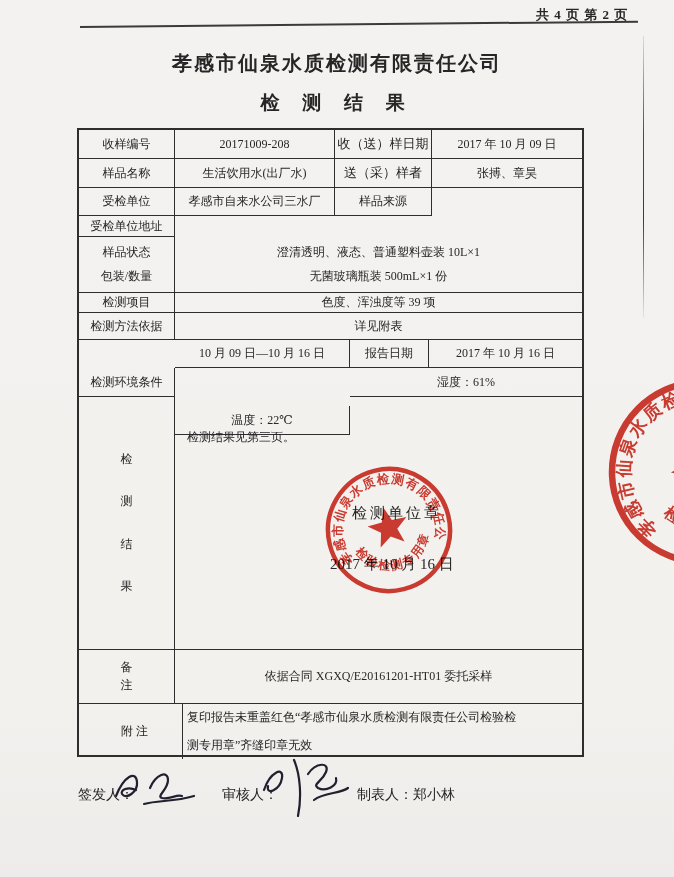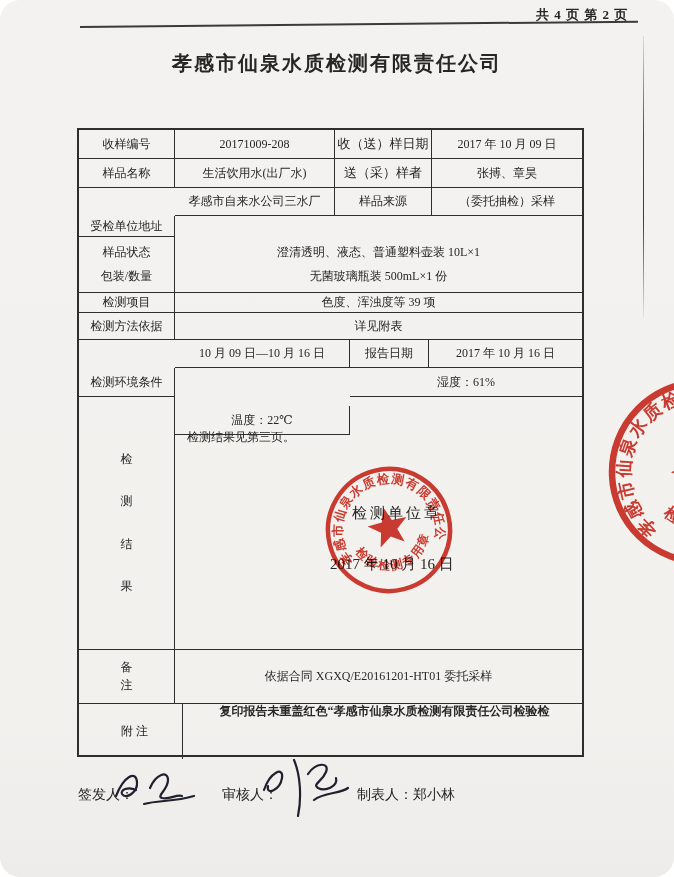--- a/index.html
+++ b/index.html
@@ -3,37 +3,36 @@
 <meta charset="utf-8">
 <style>
   html,body{margin:0;padding:0;}
   #page{
     position:relative;
     width:674px;height:877px;
     overflow:hidden;
     background:linear-gradient(180deg,#f4f2f0 0%,#f3f1ee 80%,#eeecea 100%);
     font-family:"Liberation Serif","DejaVu Serif",serif;
     color:#262626;
-    border-radius:20px;
   }
   .abs{position:absolute;}
   
   .page-indicator{top:6px;left:536px;width:104px;font-size:13px;font-weight:bold;letter-spacing:1px;white-space:nowrap;}
   .header-rule{left:80px;top:26px;width:558px;height:2px;background:#3a3a3a;transform:rotate(-0.55deg);transform-origin:left center;}
   .company-title{top:50px;left:0;width:674px;text-align:center;font-size:20px;font-weight:bold;letter-spacing:2px;}
   .doc-title{top:90px;left:0;width:674px;text-align:center;font-size:19px;font-weight:bold;letter-spacing:9px;}
   
   .report-table{left:77px;top:128px;width:507px;height:629px;border:2px solid #2e2e2e;box-sizing:border-box;}
   .cell{position:absolute;display:flex;align-items:center;justify-content:center;font-size:12px;line-height:1.25;box-sizing:border-box;text-align:center;}
   .br{border-right:1.5px solid #2e2e2e;}
   .bb{border-bottom:1.5px solid #2e2e2e;}
   .cell.small{font-size:13px;}
   .two-line{flex-direction:column;justify-content:space-evenly;}
   .vertical-label{flex-direction:column;justify-content:space-evenly;padding:28px 0;}
-  .note-cell{flex-direction:row;align-items:flex-start;justify-content:center;padding-left:12px;gap:13px;font-weight:bold;}
+  .note-cell{flex-direction:column;align-items:flex-start;justify-content:center;padding-left:12px;gap:13px;}
   .result-cell{align-items:flex-start;justify-content:flex-start;padding:34px 0 0 12px;}
   
   .crease{left:643px;top:36px;width:1px;height:282px;background:linear-gradient(180deg,rgba(90,90,90,.15),#4a4a4a 35%,#3c3c3c 65%,rgba(120,120,120,.1));}
   
   .stamp{mix-blend-mode:multiply;opacity:.9;}
   .stamp text{fill:#cf281c;font-family:"Liberation Serif","DejaVu Serif",serif;font-weight:bold;}
   .stamp-main{left:299px;top:440px;transform:rotate(-14deg);}
   .stamp-riding{left:592px;top:362px;transform:rotate(-24deg);}
   .stamp-caption{left:352px;top:504px;font-size:15px;letter-spacing:3px;}
   .stamp-date{left:330px;top:555px;font-size:15px;}
@@ -42,37 +41,38 @@
   .sig path{fill:none;stroke:#20202e;stroke-width:2.2;stroke-linecap:round;stroke-linejoin:round;}
 </style>
 </head>
 <body>
 
 <div id="page">
 
   <div class="abs page-indicator">共 4 页  第 2 页</div>
   <div class="abs header-rule"></div>
   <div class="abs company-title">孝感市仙泉水质检测有限责任公司</div>
+  <div class="abs doc-title">检 测 结 果</div>
   <div class="abs crease"></div>
 
   <div class="abs report-table">
 
     <div class="cell br bb" style="left:0;top:0;width:96px;height:29px;">收样编号</div>
     <div class="cell br bb" style="left:96px;top:0;width:160px;height:29px;">20171009-208</div>
     <div class="cell br bb small" style="left:256px;top:0;width:97px;height:29px;">收（送）样日期</div>
     <div class="cell bb" style="left:353px;top:0;width:150px;height:29px;">2017 年 10 月 09 日</div>
 
     <div class="cell br bb" style="left:0;top:29px;width:96px;height:29px;">样品名称</div>
     <div class="cell br bb" style="left:96px;top:29px;width:160px;height:29px;">生活饮用水(出厂水)</div>
     <div class="cell br bb small" style="left:256px;top:29px;width:97px;height:29px;">送（采）样者</div>
     <div class="cell bb" style="left:353px;top:29px;width:150px;height:29px;">张搏、章昊</div>
 
+    <div class="cell br bb" style="left:0;top:58px;width:96px;height:28px;">受检单位</div>
     <div class="cell br bb" style="left:96px;top:58px;width:160px;height:28px;">孝感市自来水公司三水厂</div>
     <div class="cell br bb" style="left:256px;top:58px;width:97px;height:28px;">样品来源</div>
-    <div class="cell bb" style="left:353px;top:58px;width:150px;height:28px;">（委托抽检）采样</div>
 
     <div class="cell br bb" style="left:0;top:86px;width:96px;height:21px;">受检单位地址</div>
 
     <div class="cell br bb two-line" style="left:0;top:107px;width:96px;height:56px;">
       <span>样品状态</span>
       <span>包装/数量</span>
     </div>
     <div class="cell bb two-line" style="left:96px;top:107px;width:407px;height:56px;">
       <span>澄清透明、液态、普通塑料壶装 10L×1</span>
       <span>无菌玻璃瓶装 500mL×1 份</span>
@@ -104,20 +104,21 @@
 
     <div class="cell br bb vertical-label" style="left:0;top:520px;width:96px;height:54px;padding:8px 0;">
       <span>备</span>
       <span>注</span>
     </div>
     <div class="cell bb" style="left:96px;top:520px;width:407px;height:54px;">依据合同 XGXQ/E20161201-HT01 委托采样</div>
 
     <div class="cell br" style="left:8px;top:574px;width:96px;height:55px;">附 注</div>
     <div class="cell note-cell" style="left:96px;top:574px;width:407px;height:55px;">
       <span>复印报告未重盖红色“孝感市仙泉水质检测有限责任公司检验检</span>
+      <span>测专用章”齐缝印章无效</span>
     </div>
   </div>
 
   <div class="abs stamp-caption">检测单位章</div>
   <div class="abs stamp-date">2017 年 10 月 16 日</div>
 
   <svg class="abs stamp stamp-main" width="180" height="180" viewBox="0 0 180 180">
     <circle cx="90" cy="90" r="61" fill="none" stroke-width="4.5" stroke="#cf281c"></circle>
     <defs>
       <path id="arcTop" d="M 49.3 113.5 A 47 47 0 1 1 130.7 113.5" fill="none"></path>

